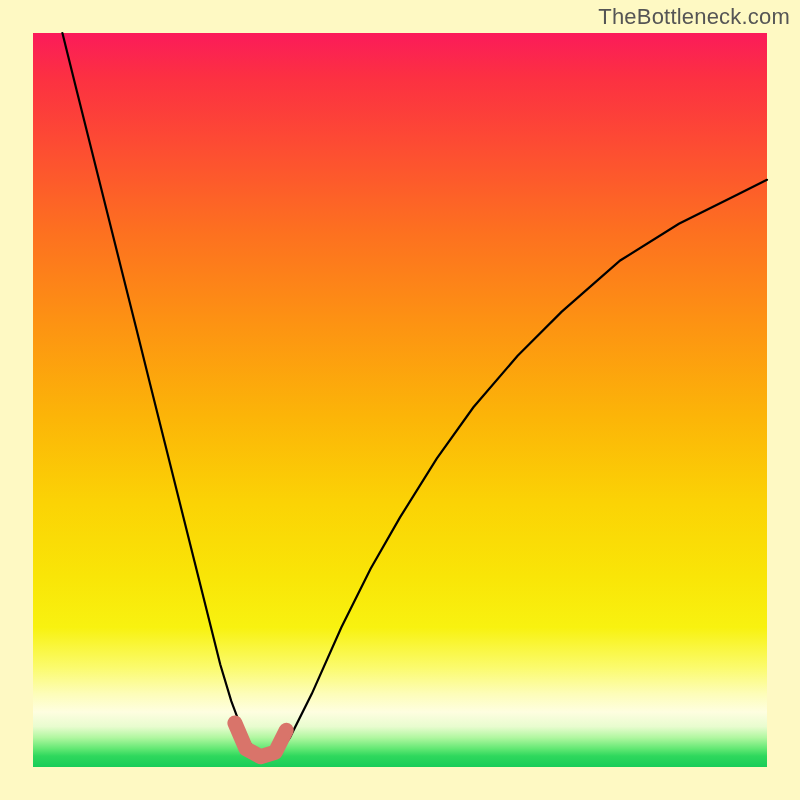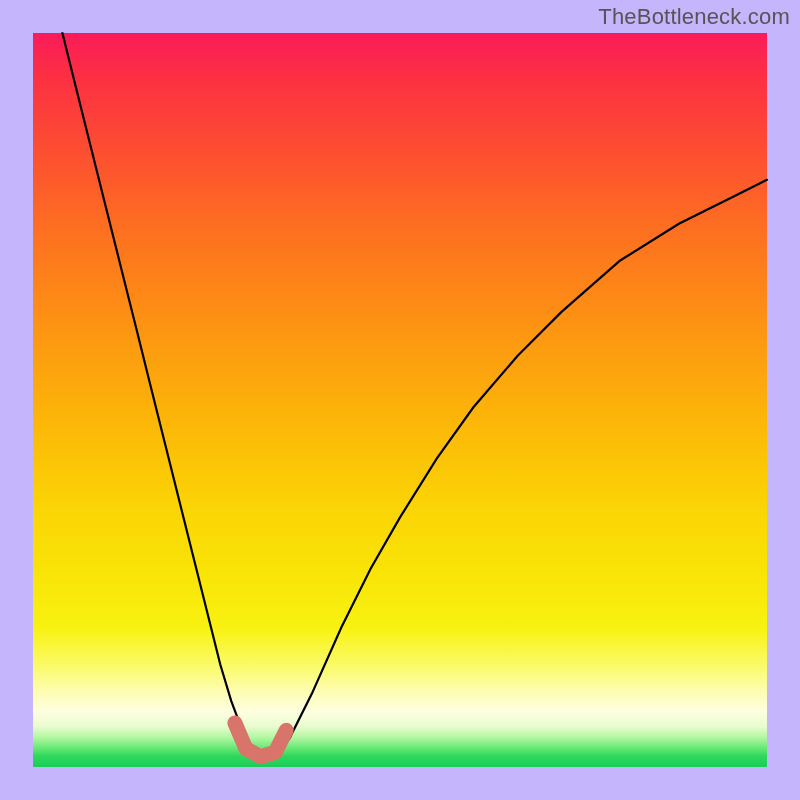--- a/index.html
+++ b/index.html
@@ -10,21 +10,21 @@
     background: #000;
     font-family: Arial, Helvetica, sans-serif;
     overflow: hidden;
   }
   .frame {
     position: absolute;
     left: 0;
     top: 0;
     width: 800px;
     height: 800px;
-    background: #c4b5fd;
+    background: #fef9c3;
   }
   .plot-area {
     position: absolute;
     left: 33px;
     top: 33px;
     width: 734px;
     height: 734px;
     
     background: linear-gradient(
       to bottom,

